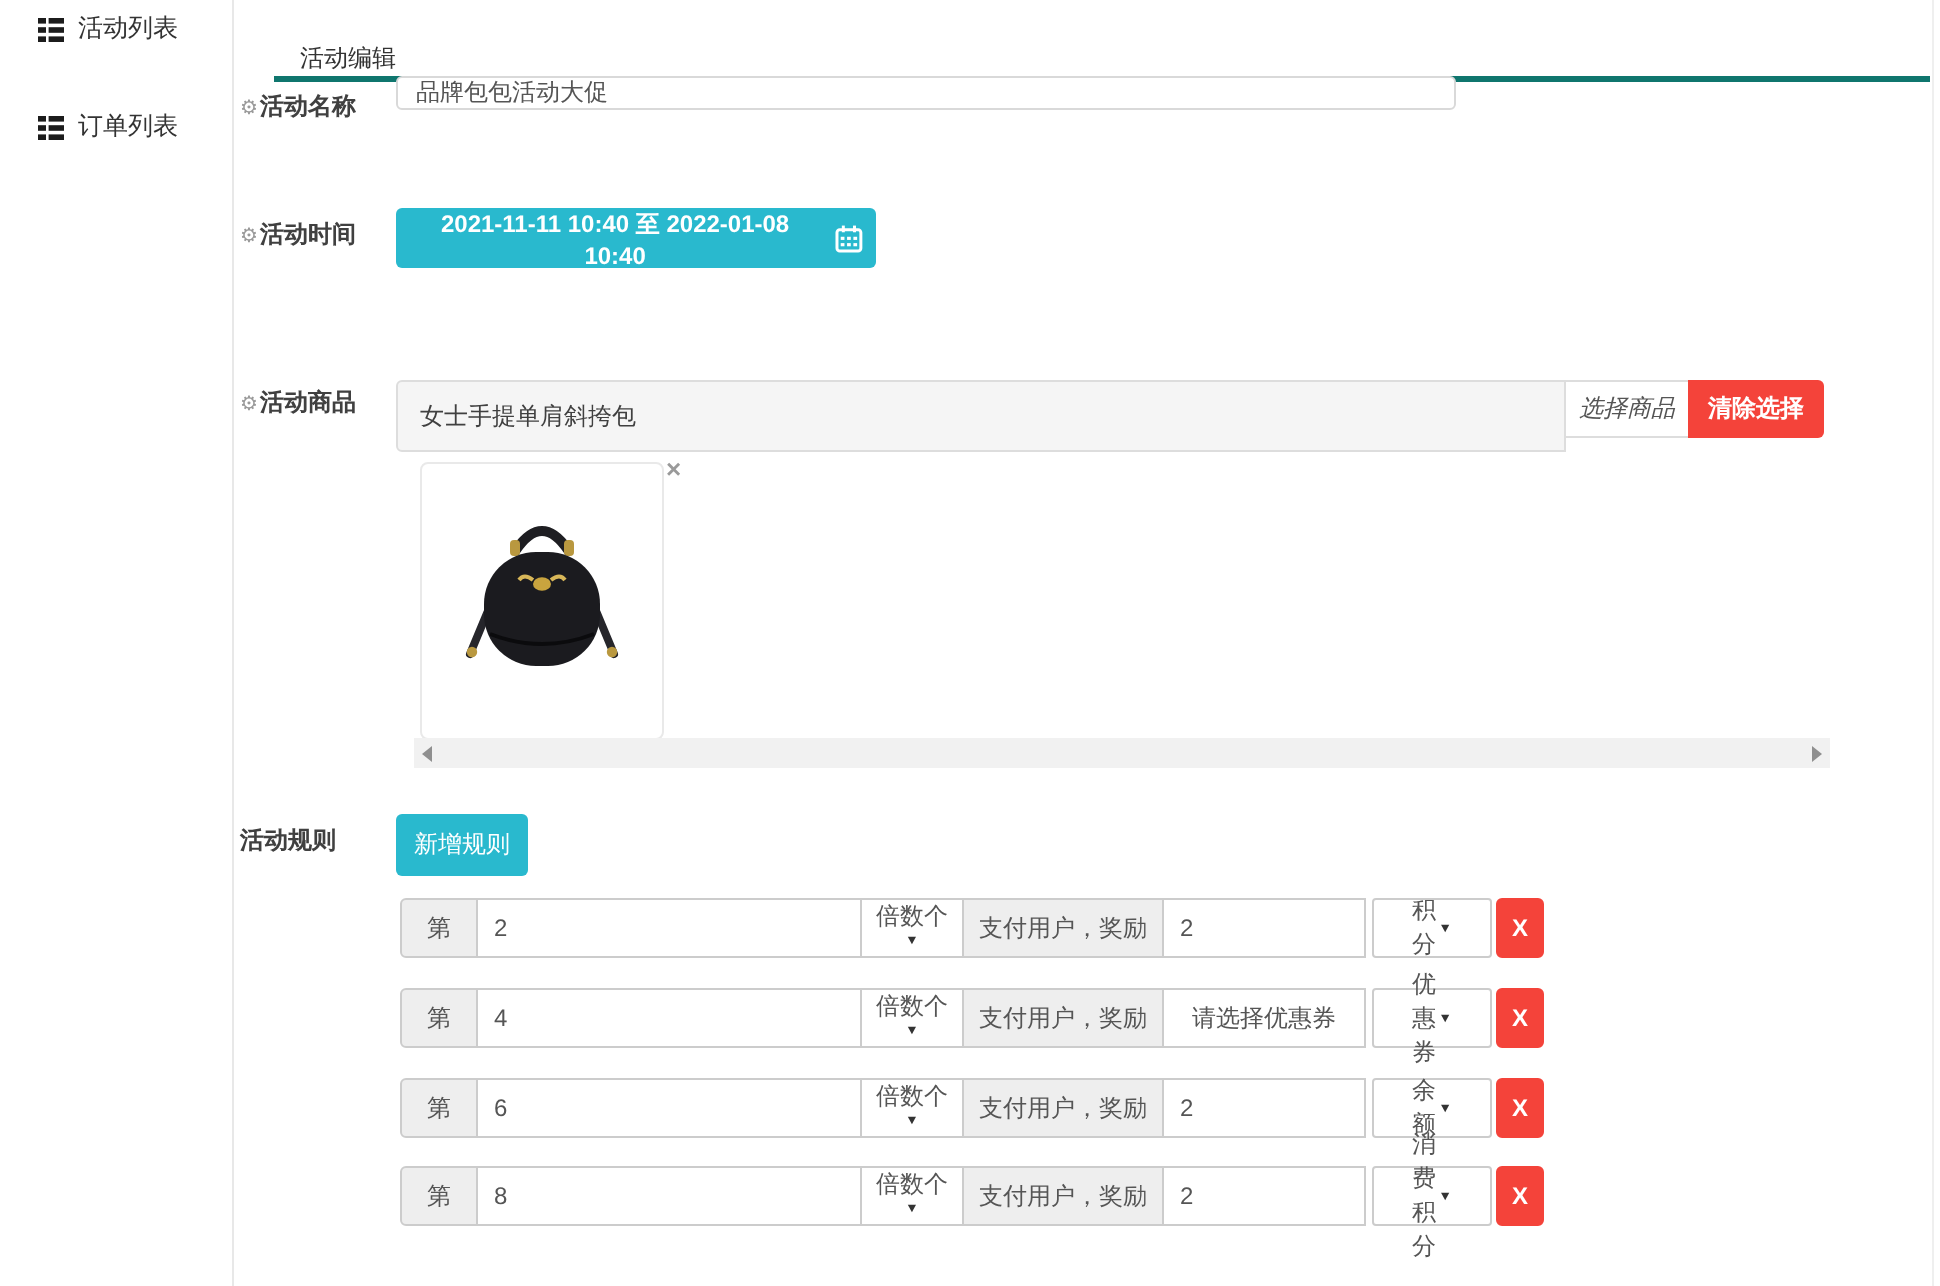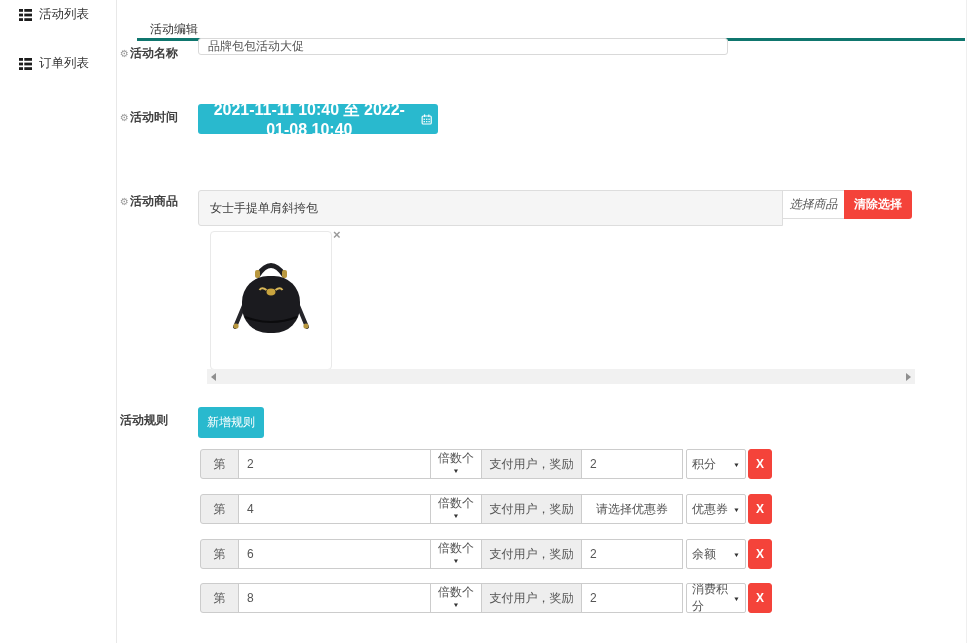--- a/index.html
+++ b/index.html
@@ -23,21 +23,21 @@
   .gear{color:#9a9a9a;font-weight:normal;font-size:10px;margin-right:1px;}
   .lb-name{top:45px}.lb-time{top:109px}.lb-prod{top:193px}.lb-rules{top:412px}
 
   
   .name-input{position:absolute;left:198px;top:38px;width:530px;height:17px;border:1px solid #d9d9d9;border-radius:3px;
               padding:0 9px;font-size:12px;color:#555;box-sizing:border-box;outline:none;background:#fff;
               font-family:"Liberation Sans","DejaVu Sans",sans-serif;}
 
   
   .date-btn{position:absolute;left:198px;top:104px;width:240px;height:30px;background:#29b9ce;color:#fff;
-            border:none;border-radius:3px;font-weight:bold;font-size:16px;display:flex;align-items:center;
+            border:none;border-radius:3px;font-weight:bold;font-size:12px;display:flex;align-items:center;
             justify-content:center;gap:6px;cursor:pointer;font-family:inherit;}
 
   
   .prod-field{position:absolute;left:198px;top:190px;width:585px;height:29px;background:#f5f5f5;border:1px solid #ddd;
               border-radius:3px 0 0 3px;box-sizing:border-box;display:flex;align-items:center;padding:17px 11px;color:#404040;}
   .select-btn{position:absolute;left:782px;top:190px;width:63px;height:29px;background:#fff;border:1px solid #ddd;
               box-sizing:border-box;display:flex;align-items:center;justify-content:center;color:#555;cursor:pointer;font-size:12px;font-family:inherit;font-style:italic;}
   .clear-btn{position:absolute;left:844px;top:190px;width:68px;height:29px;background:#f4433a;border:none;border-radius:0 3px 3px 0;
              color:#fff;font-weight:bold;display:flex;align-items:center;justify-content:center;cursor:pointer;font-size:12px;font-family:inherit;}
 
@@ -57,21 +57,21 @@
   .rule{position:absolute;left:200px;width:572px;height:30px;}
   .rule.r0{top:449px}.rule.r1{top:494px}.rule.r2{top:539px}.rule.r3{top:583px}
   .cell{position:absolute;top:0;height:30px;box-sizing:border-box;border:1px solid #ccc;background:#fff;color:#555;
         font-size:12px;display:flex;align-items:center;font-family:inherit;}
   .c-first{left:0;width:39px;background:#eee;justify-content:center;border-radius:3px 0 0 3px;}
   .c-count{left:38px;width:193px;padding:0 8px;outline:none;}
   .c-unit{left:230px;width:52px;padding:0 5px;cursor:pointer;flex-direction:column;}
   .c-middle{left:281px;width:101px;background:#eee;justify-content:center;}
   .c-reward{left:381px;width:102px;padding:0 8px;outline:none;}
   .c-reward.centered{justify-content:center;padding:0;cursor:pointer;}
-  .c-type{left:486px;width:60px;padding:0 5px;justify-content:space-between;cursor:pointer;border-radius:2px;}
+  .c-type{left:486px;width:60px;padding:0 19px;justify-content:space-between;cursor:pointer;border-radius:2px;}
   .c-x{left:548px;width:24px;background:#f4433a;border:1px solid #f4433a;border-radius:3px;color:#fff;
        justify-content:center;font-weight:bold;cursor:pointer;}
   .caret{font-size:7px;color:#333;transform:scaleY(0.9);}
   input.cell{display:block;line-height:28px;}
 </style>
 </head>
 <body>
 
 <div class="canvas">
 

